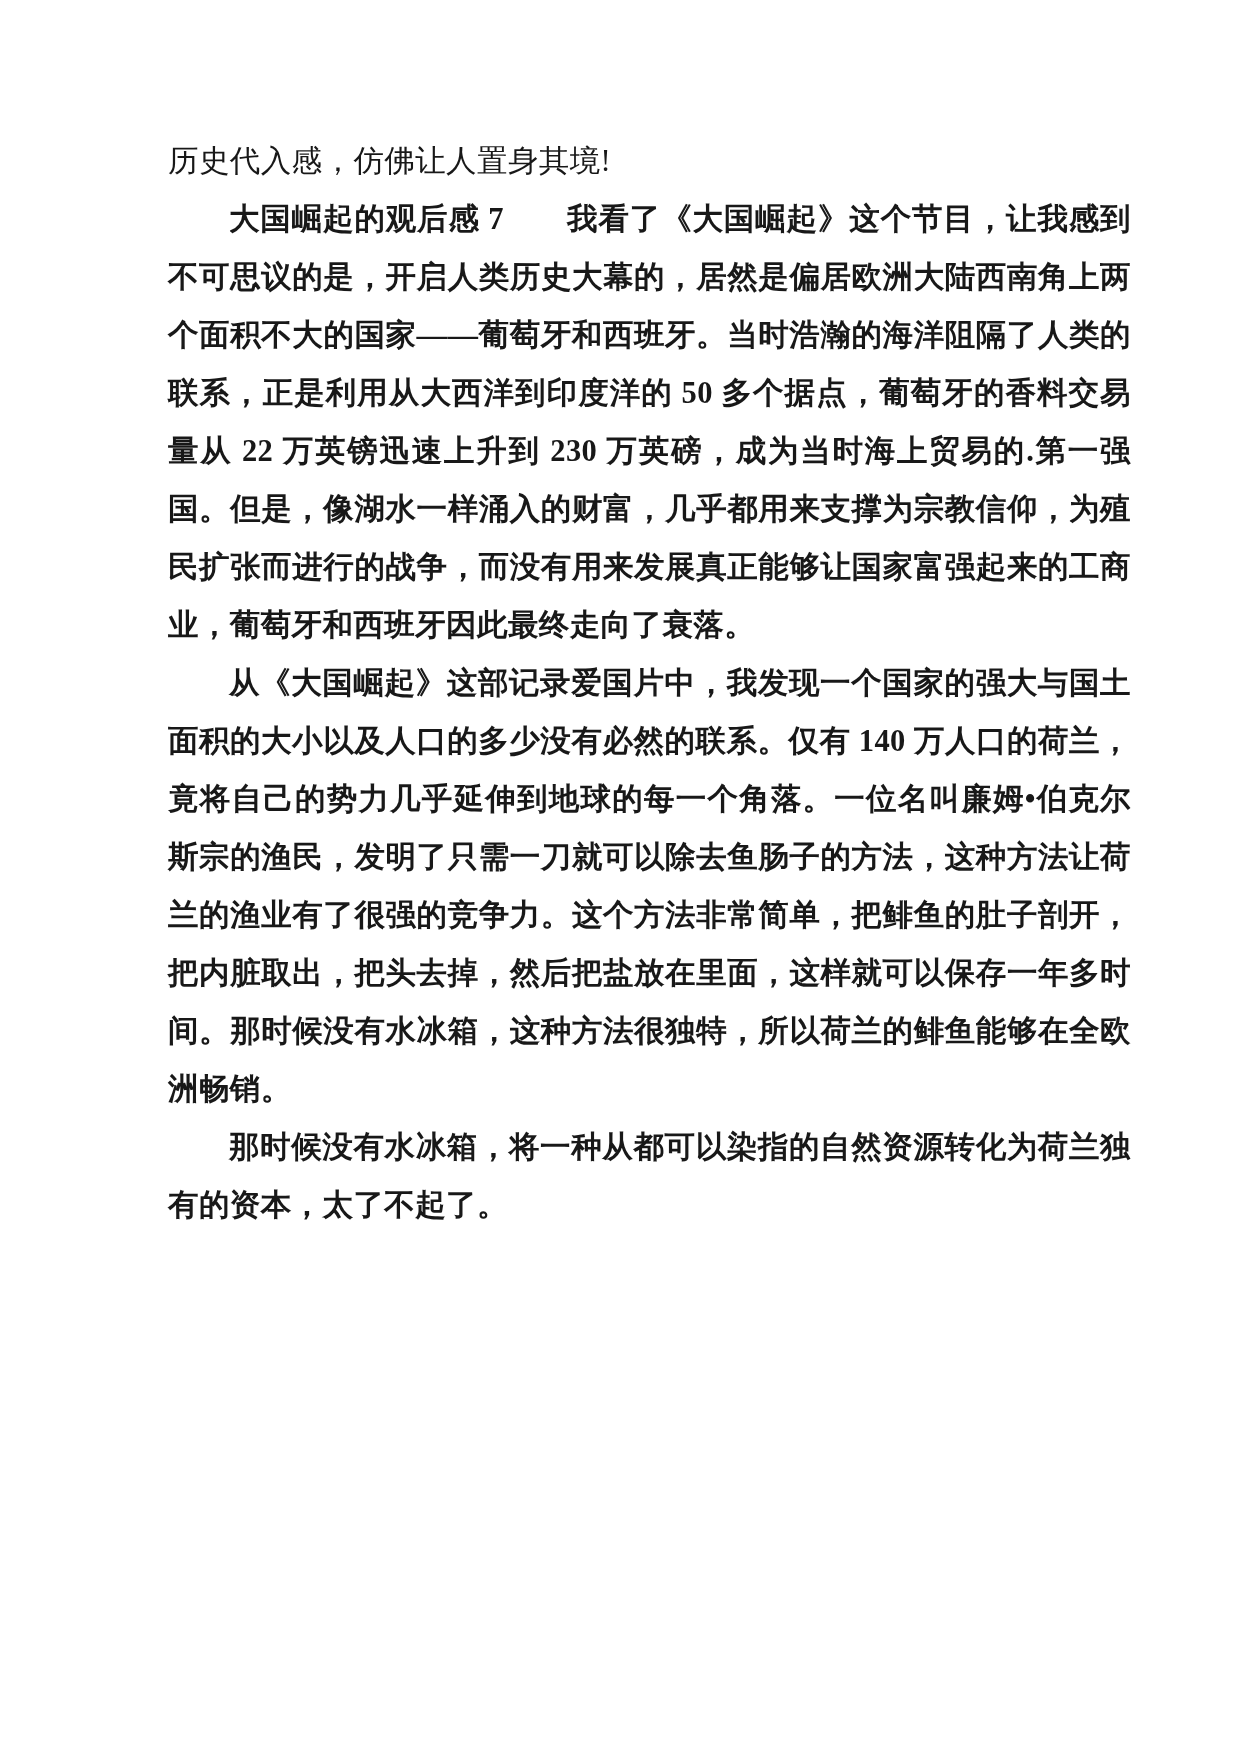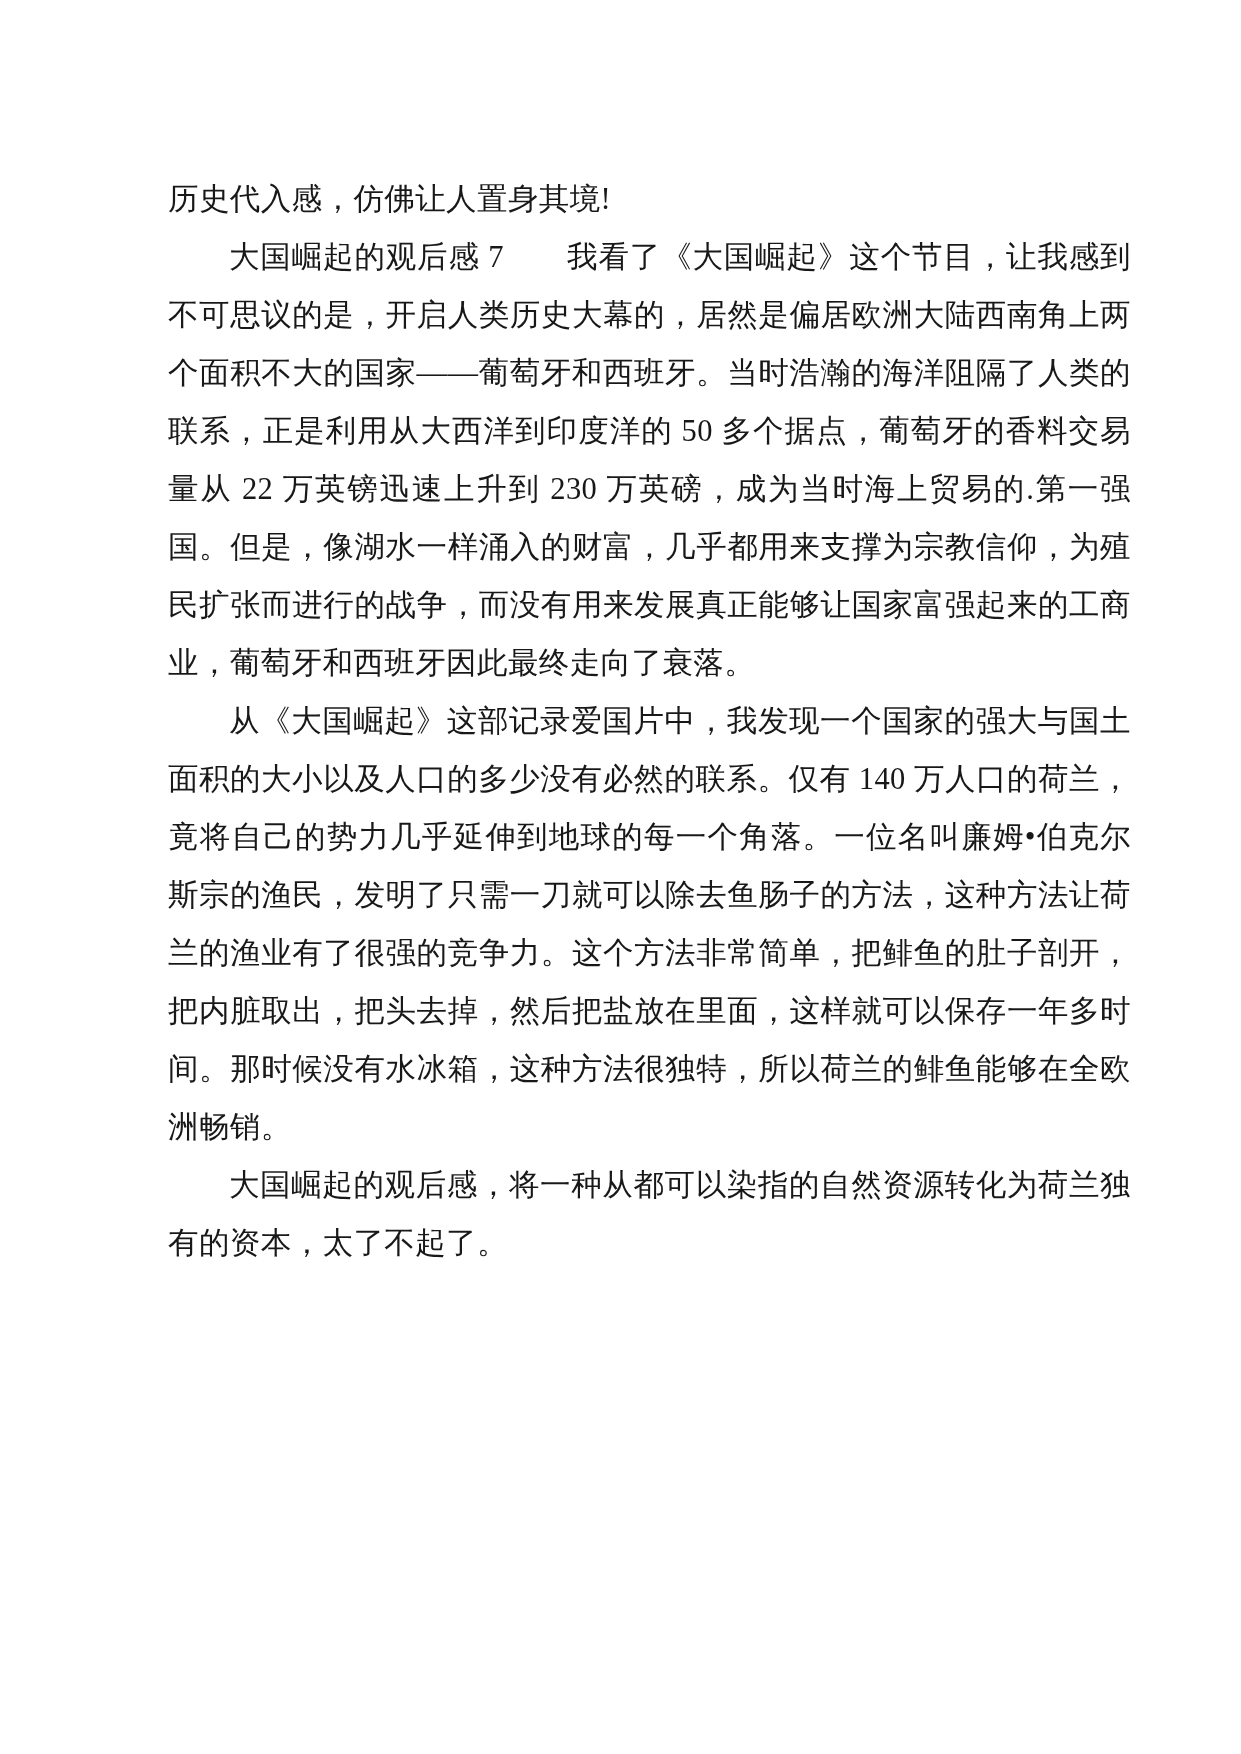--- a/index.html
+++ b/index.html
@@ -14,44 +14,44 @@
     color: #1a1a1a;
     overflow: hidden;
   }
   .page {
     position: relative;
     width: 1241px;
     height: 1368px;
     box-sizing: border-box;
     padding: 132px 110px 60px 168px;
     background: #ffffff;
-    margin-top: 38px;
   }
   .doc-body {
     font-size: 30.5px;
     line-height: 58px;
     letter-spacing: 0.4px;
     text-align: justify;
     text-justify: inter-ideograph;
     color: #181818;
   }
   .para {
     margin: 0;
     white-space: pre-wrap;
   }
   .para.indent {
     text-indent: 2em;
   }
   .para + .para {
     margin-top: 0;
+    font-weight: bold;
   }
 </style>
 </head>
 <body>
 
 <div class="page">
   <div class="doc-body">
     <p class="para">历史代入感，仿佛让人置身其境!</p>
     <p class="para indent">大国崛起的观后感 7　　我看了《大国崛起》这个节目，让我感到不可思议的是，开启人类历史大幕的，居然是偏居欧洲大陆西南角上两个面积不大的国家——葡萄牙和西班牙。当时浩瀚的海洋阻隔了人类的联系，正是利用从大西洋到印度洋的 50 多个据点，葡萄牙的香料交易量从 22 万英镑迅速上升到 230 万英磅，成为当时海上贸易的.第一强国。但是，像湖水一样涌入的财富，几乎都用来支撑为宗教信仰，为殖民扩张而进行的战争，而没有用来发展真正能够让国家富强起来的工商业，葡萄牙和西班牙因此最终走向了衰落。</p>
     <p class="para indent">从《大国崛起》这部记录爱国片中，我发现一个国家的强大与国土面积的大小以及人口的多少没有必然的联系。仅有 140 万人口的荷兰，竟将自己的势力几乎延伸到地球的每一个角落。一位名叫廉姆•伯克尔斯宗的渔民，发明了只需一刀就可以除去鱼肠子的方法，这种方法让荷兰的渔业有了很强的竞争力。这个方法非常简单，把鲱鱼的肚子剖开，把内脏取出，把头去掉，然后把盐放在里面，这样就可以保存一年多时间。那时候没有水冰箱，这种方法很独特，所以荷兰的鲱鱼能够在全欧洲畅销。</p>
-    <p class="para indent">大国崛起的观后感，将一种从都可以染指的自然资源转化为荷兰独有的资本，太了不起了。</p>
+    <p class="para indent">那时候没有水冰箱，将一种从都可以染指的自然资源转化为荷兰独有的资本，太了不起了。</p>
   </div>
 </div>
 
 </body></html>

